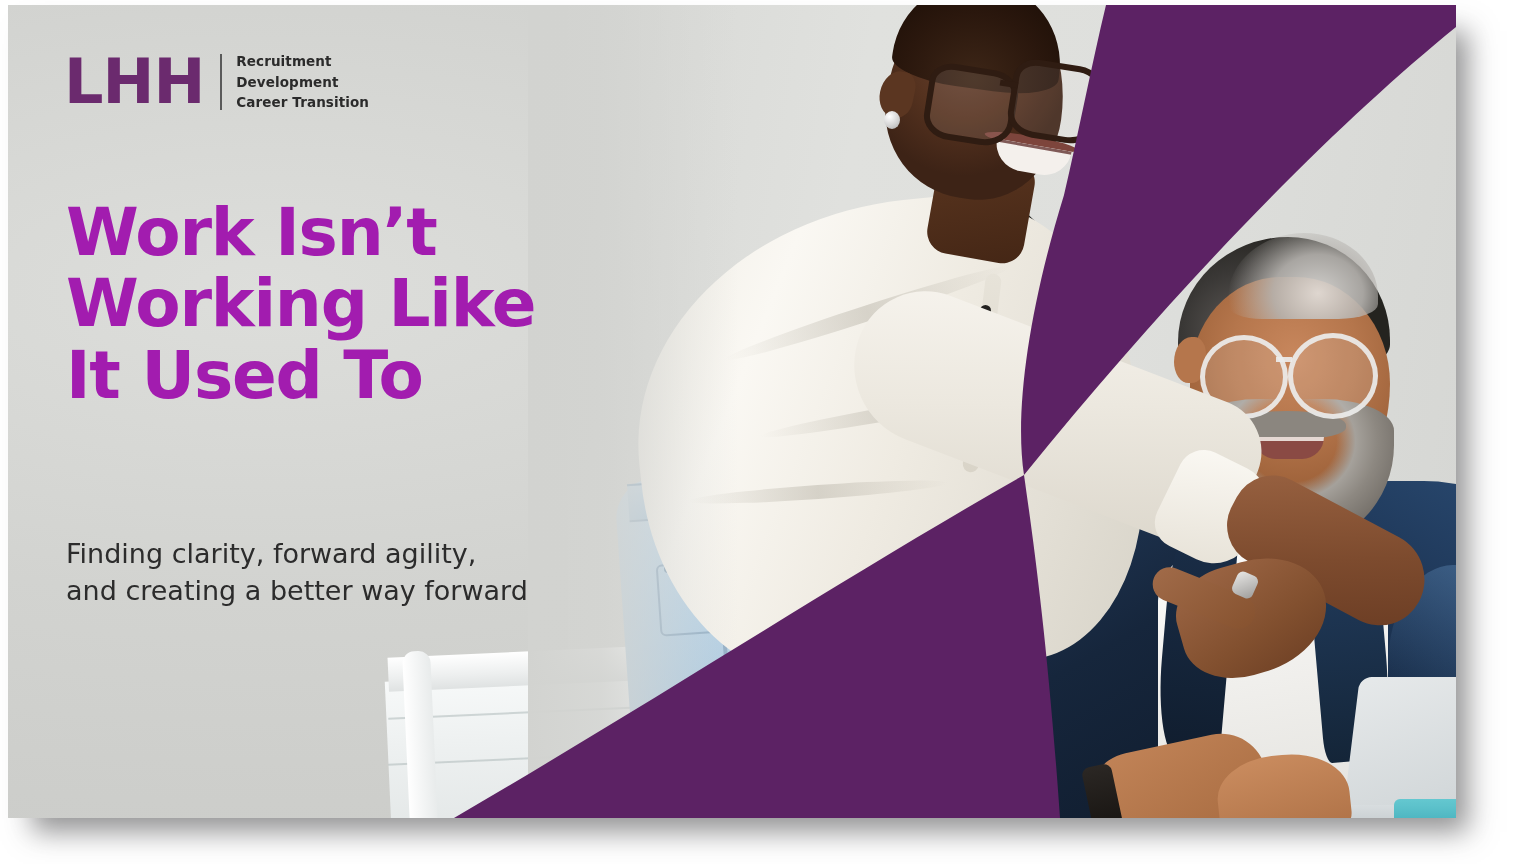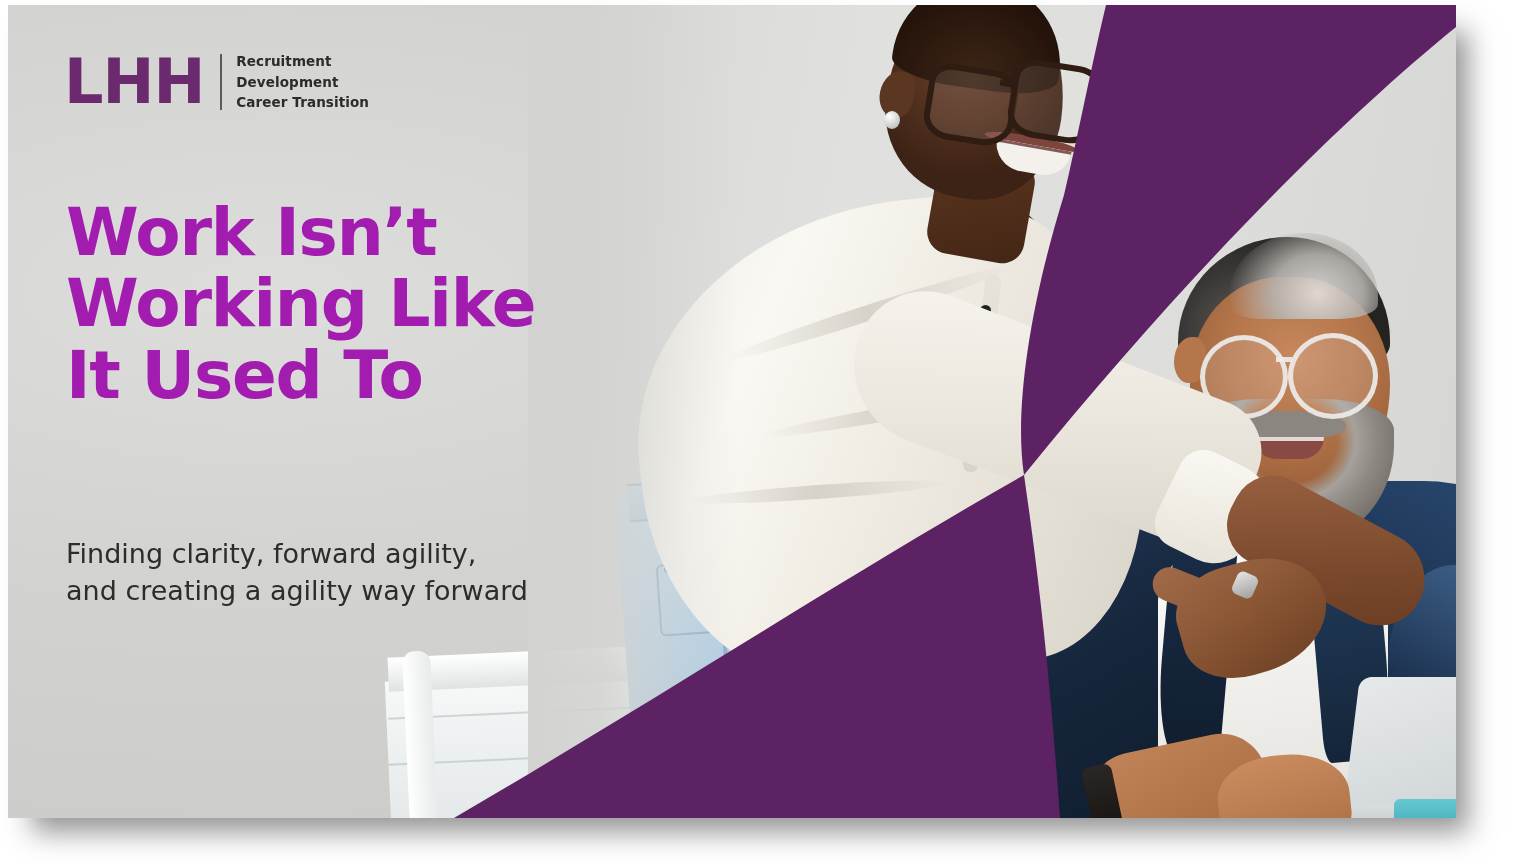--- a/index.html
+++ b/index.html
@@ -649,19 +649,19 @@
       </div>
 
       <h1 class="headline">
         <span>Work Isn’t</span>
         <span>Working Like</span>
         <span>It Used To</span>
       </h1>
 
       <p class="subhead">
         <span>Finding clarity, forward agility,</span>
-        <span>and creating a agility way forward</span>
+        <span>and creating a better way forward</span>
       </p>
 
     </div>
 
   </div>
 </div>
 
 </body></html>

